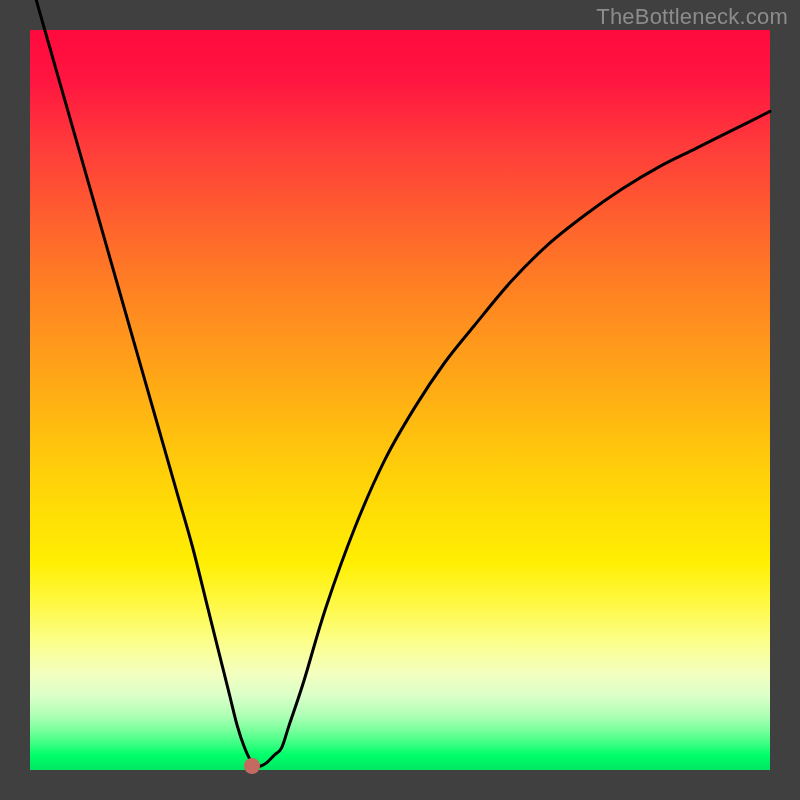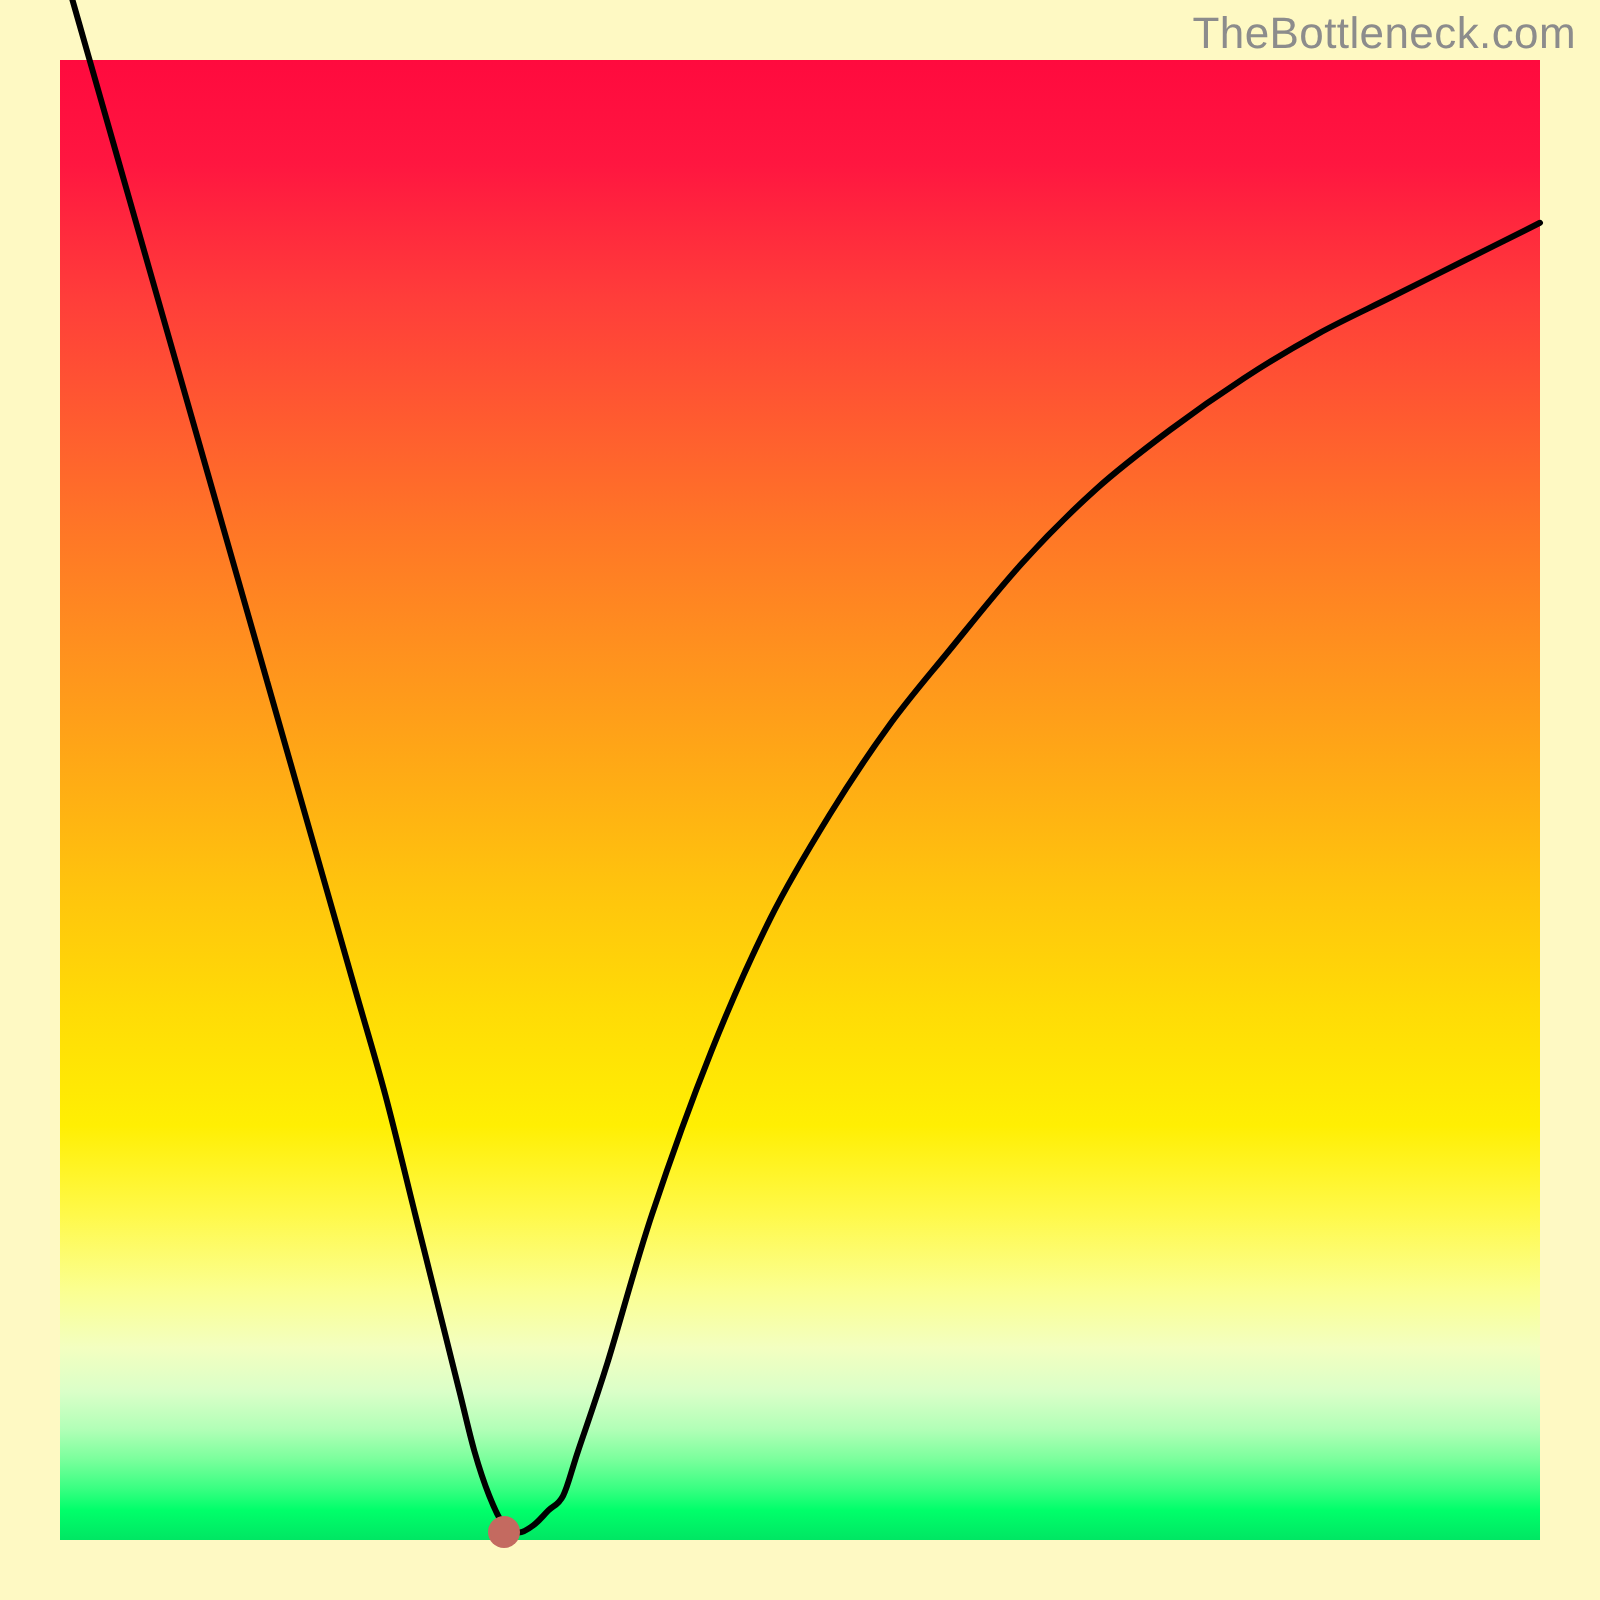--- a/index.html
+++ b/index.html
@@ -1,21 +1,21 @@
 <!DOCTYPE html>
 <html><head>
 <meta charset="utf-8">
 <style>
   * { margin: 0; padding: 0; box-sizing: border-box; }
   html, body { width: 800px; height: 800px; overflow: hidden; background: #000; }
   .frame {
     position: relative;
     width: 800px;
     height: 800px;
-    background: #fef9c3;
+    background: #404040;
   }
   .plot-area {
     position: absolute;
     left: 30px;
     top: 30px;
     width: 740px;
     height: 740px;
     background: linear-gradient(to bottom,
       #ff0a3e 0%,
       #ff1640 7%,

